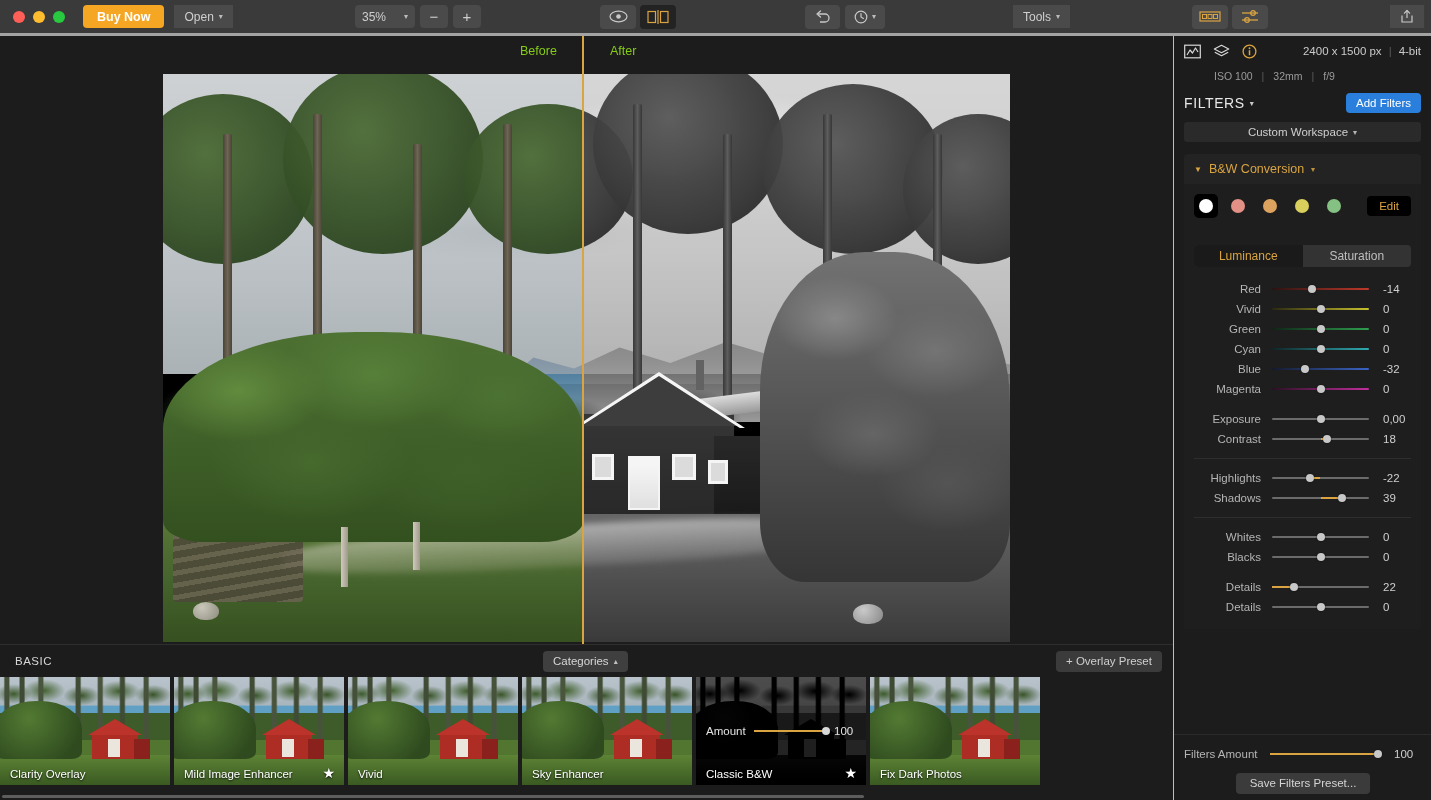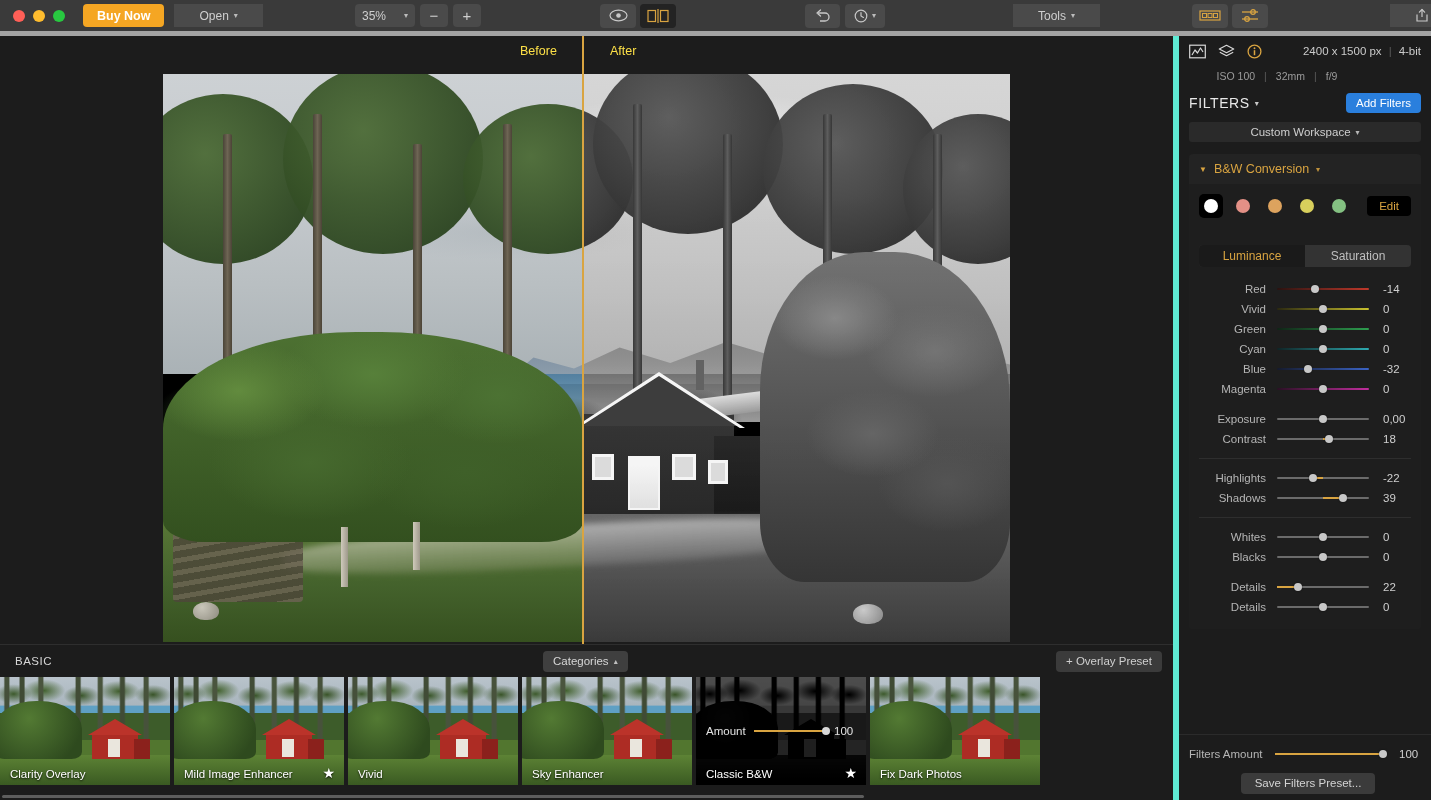--- a/index.html
+++ b/index.html
@@ -9,41 +9,41 @@
     font-family: "Liberation Sans", sans-serif;
     overflow: hidden;
     -webkit-font-smoothing: antialiased;
   }
   .app { position: relative; width: 1431px; height: 800px; background: #1c1c1c; }
 
   
   .toolbar {
     position: absolute; top: 0; left: 0; width: 1431px; height: 36px;
     background: #3a3a3a;
-    border-bottom: 5px solid #a3a3a3;
+    border-bottom: 3px solid #a3a3a3;
     display: flex; align-items: center;
   }
   .traffic { display: flex; align-items: center; gap: 8px; margin-left: 13px; }
   .dot { width: 12px; height: 12px; border-radius: 50%; }
   .dot.r { background: #ff5f57; }
   .dot.y { background: #febc2e; }
   .dot.g { background: #28c840; }
 
   .buy-now {
     margin-left: 18px; height: 23px; padding: 0 14px;
     background: #f5a623; color: #fff;
     border: none; border-radius: 4px;
     font-size: 12.5px; font-weight: bold;
     display: flex; align-items: center; justify-content: center;
     cursor: pointer;
   }
   .tb-btn {
     height: 23px; background: #4a4a4a; border: none; border-radius: 0;
     color: #cfcfcf; font-size: 12px; display: flex; align-items: center;
-    justify-content: center; gap: 5px; cursor: pointer; padding: 0 25px;
+    justify-content: center; gap: 5px; cursor: pointer; padding: 0 10px;
   }
   .open-btn { margin-left: 10px; }
   .caret { font-size: 8px; opacity: .85; }
 
   .zoom-group { position: absolute; left: 355px; display: flex; align-items: center; gap: 5px; }
   .zoom-val {
     width: 60px; height: 23px; background: #4a4a4a; border-radius: 4px;
     color: #cfcfcf; font-size: 12px; display: flex; align-items: center;
     justify-content: space-between; padding: 8px 7px; cursor: pointer;
   }
@@ -73,21 +73,21 @@
   
   .canvas-wrap {
     position: absolute; top: 36px; left: 0; width: 1173px; height: 608px;
     background: #1c1c1c;
   }
   .ba-labels {
     position: relative; height: 30px; width: 100%;
     display: flex; align-items: center;
   }
   .ba-label {
-    position: absolute; font-size: 12.5px; color: #fde047; text-align: right;
+    position: absolute; font-size: 12.5px; color: #84cc16; text-align: right;
   }
   .ba-before { left: 520px; }
   .ba-after { left: 610px; }
 
   .photo-area {
     position: absolute; top: 38px; left: 163px;
     width: 847px; height: 568px;
     overflow: hidden;
     background: #000;
   }
@@ -350,21 +350,21 @@
     position: absolute; bottom: 0px; left: 0; width: 1173px; height: 7px;
   }
   .psb-thumb {
     position: absolute; left: 2px; top: 2px; width: 862px; height: 3px;
     background: #5d5d5d; border-radius: 2px;
   }
 
   
   .rpanel {
     position: absolute; top: 36px; right: 0; width: 258px; height: 764px;
-    background: #1c1c1c; border-left: 6px solid #5eead4;
+    background: #1c1c1c; border-left: 1px solid #5eead4;
   }
   .meta-row1 {
     position: relative; height: 30px; display: flex; align-items: center;
     padding: 0 10px; gap: 12px;
   }
   .meta-icons { display: flex; align-items: center; gap: 12px; }
   .meta-dims {
     position: absolute; right: 10px; font-size: 11.5px; color: #cbcbcb;
     display: flex; align-items: center; gap: 7px;
   }

